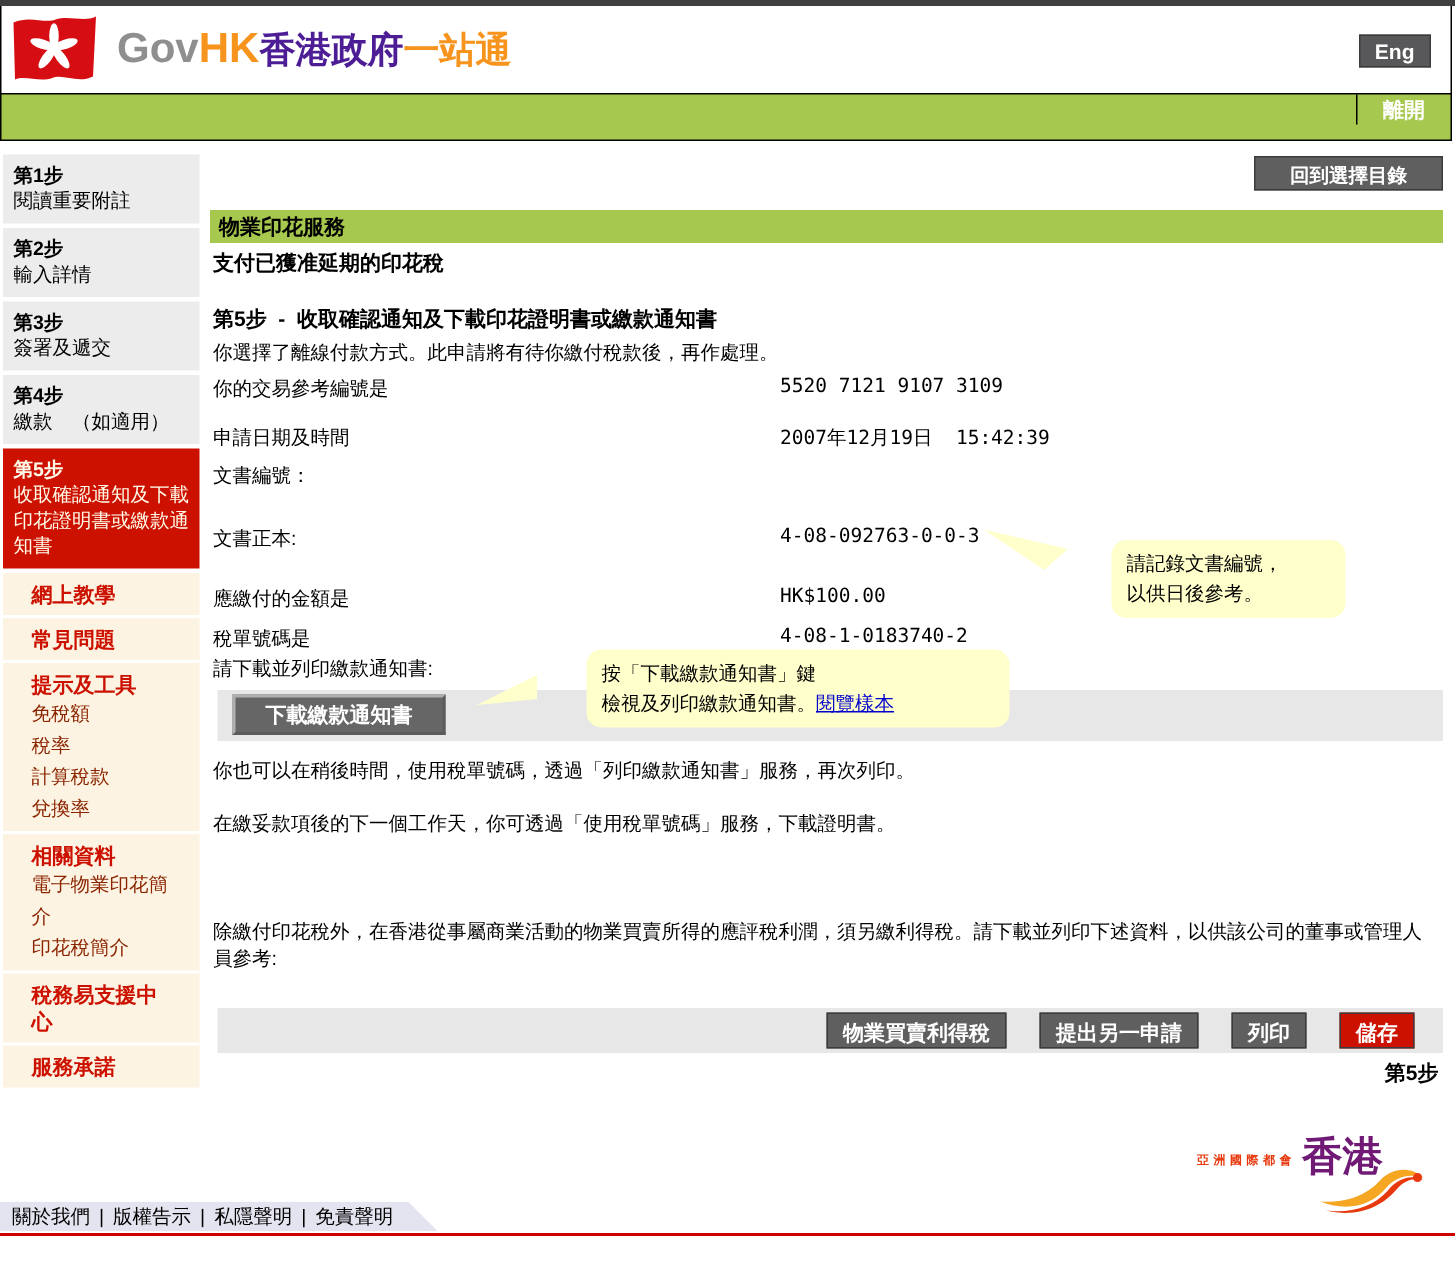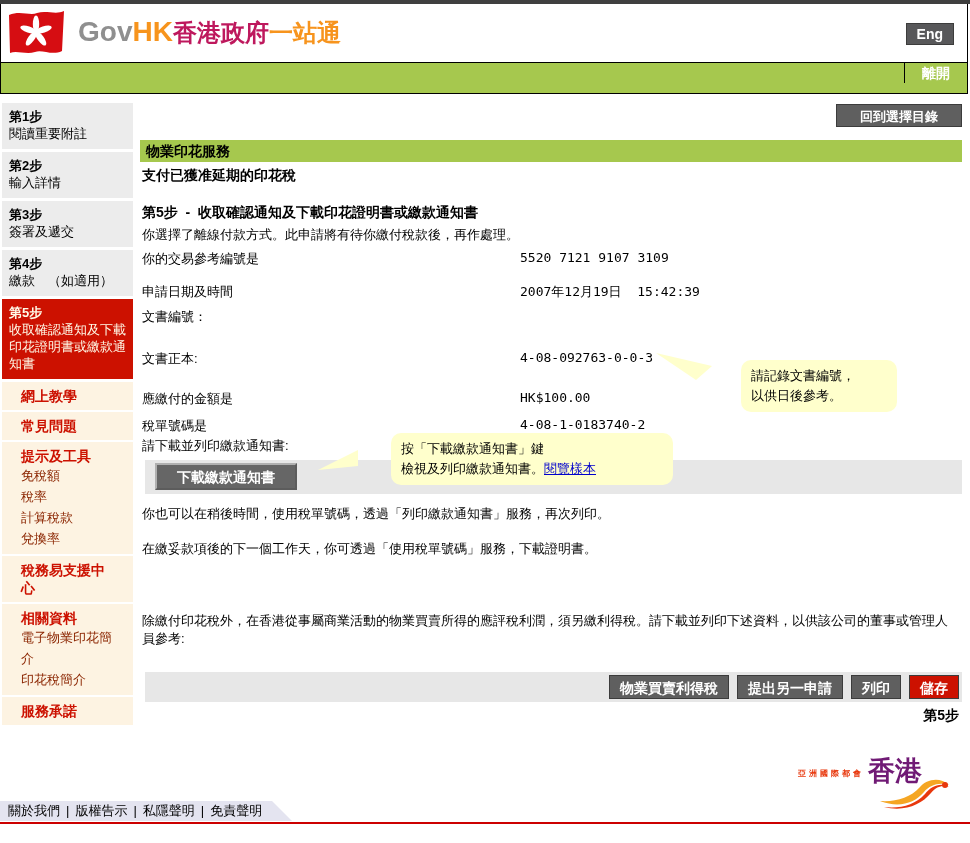--- a/index.html
+++ b/index.html
@@ -7,21 +7,21 @@
         font-family:"Liberation Sans",sans-serif;color:#000;overflow:hidden;}
 
   
   .topbar{position:absolute;left:0;top:0;width:970px;height:4px;background:#3f3f3f;}
   .header{position:absolute;left:0;top:4px;width:968px;height:58px;background:#fff;
           border-left:1px solid #000;border-right:1px solid #000;box-sizing:border-box;}
   .brand{position:absolute;left:7px;top:5px;display:flex;align-items:center;text-decoration:none;cursor:pointer;}
   .brand-text{margin-left:12px;white-space:nowrap;}
   .brand-text .gov{font-size:28px;color:#8f8f8f;font-weight:bold;letter-spacing:0px;}
   .brand-text .hk{font-size:28px;color:#f7941d;font-weight:bold;}
-  .brand-text .cn-gray{font-size:24px;color:#be185d;font-weight:bold;}
+  .brand-text .cn-gray{font-size:24px;color:#4c1d95;font-weight:bold;}
   .brand-text .cn-orange{font-size:24px;color:#f7941d;font-weight:bold;}
   .eng-btn{position:absolute;right:13px;top:19px;background:#58585a;color:#fff;border:1px solid #3c3c3c;
            font-size:14px;font-weight:bold;padding:2px 10px;cursor:pointer;font-family:inherit;}
   .greenbar{position:absolute;left:0;top:62px;width:968px;height:32px;background:#a6c84e;
             border:1px solid #000;box-sizing:border-box;}
   .leave{position:absolute;right:0;top:0;height:20px;width:62px;border-left:1px solid #000;
          color:#fff;font-weight:bold;font-size:14px;text-align:center;line-height:20px;cursor:pointer;}
 
   
   .sidebar{position:absolute;left:2px;top:103px;width:131px;font-size:13px;}
@@ -50,21 +50,21 @@
             font-size:13px;white-space:pre-wrap;}
   .gray-strip{position:absolute;left:5px;width:817px;background:#e7e7e7;}
   .dl-btn{position:absolute;left:15px;top:360px;width:142px;height:27px;background:#666;color:#fff;
           font-weight:bold;font-size:14px;text-align:center;line-height:25px;border:2px outset #b0b0b0;
           box-sizing:border-box;cursor:pointer;font-family:Liberation Serif, serif;}
   .callout{position:absolute;background:#ffffcc;border-radius:10px;padding:6px 10px;line-height:20px;
            font-size:13px;margin-left:36px;}
   .callout a{color:#0000cc;text-decoration:underline;cursor:pointer;}
   .tailsvg{position:absolute;}
   .actions{position:absolute;left:5px;top:569px;width:817px;height:30px;background:#e7e7e7;
-           display:flex;justify-content:flex-end;align-items:center;gap:8px;padding-right:3px;box-sizing:border-box;}
+           display:flex;justify-content:flex-end;align-items:center;gap:22px;padding-right:19px;box-sizing:border-box;}
   .act-btn{background:#5f5f5f;color:#fff;font-weight:bold;font-size:14px;height:24px;line-height:24px;
            padding:0 10px;text-align:center;border:1px solid #3c3c3c;cursor:pointer;font-family:inherit;}
   .act-btn.red{background:#cc1100;}
   .step-indicator{position:absolute;right:3px;top:604px;font-weight:bold;font-size:14px;}
 
   
   .brandhk{position:absolute;left:770px;top:753px;width:190px;height:60px;}
   .bhk-tagline{position:absolute;left:28px;top:15px;color:#e8380d;font-size:8px;font-weight:bold;letter-spacing:3px;}
   .bhk-name{position:absolute;left:98px;top:0px;color:#701a75;font-size:27px;font-weight:bold;}
   .bhk-dragon{position:absolute;left:108px;top:22px;}
@@ -144,26 +144,26 @@
         <div class="nav-title">常見問題</div>
       </div>
       <div class="nav-group">
         <div class="nav-title">提示及工具</div>
         <div class="nav-item">免稅額</div>
         <div class="nav-item">稅率</div>
         <div class="nav-item">計算稅款</div>
         <div class="nav-item">兌換率</div>
       </div>
       <div class="nav-group">
-        <div class="nav-title">稅務易支援中心</div>
-      </div>
-      <div class="nav-group">
         <div class="nav-title">相關資料</div>
         <div class="nav-item">電子物業印花簡介</div>
         <div class="nav-item">印花稅簡介</div>
+      </div>
+      <div class="nav-group">
+        <div class="nav-title">稅務易支援中心</div>
       </div>
       <div class="nav-group">
         <div class="nav-title">服務承諾</div>
       </div>
     </div>
   </div>
 
   <div class="main">
     <div class="back-btn">回到選擇目錄</div>
     <div class="title-bar">物業印花服務</div>

